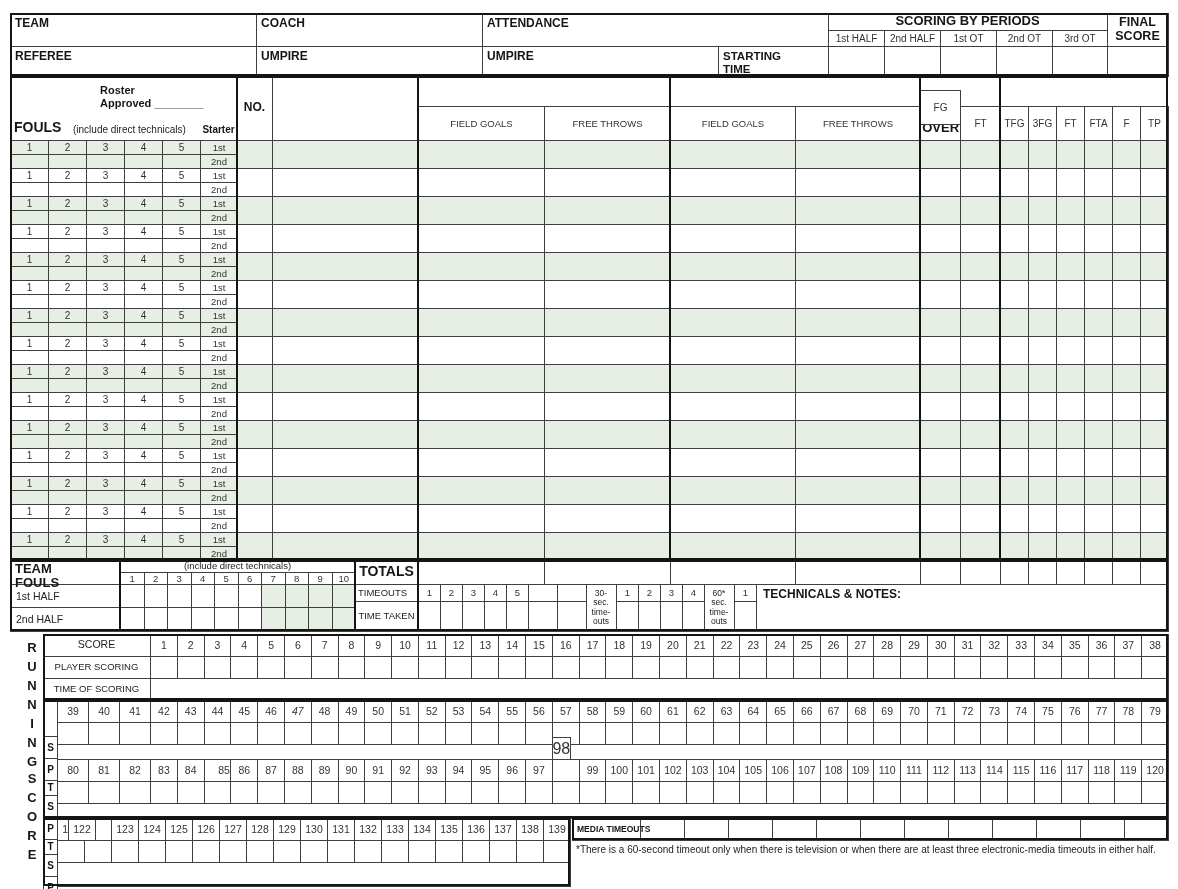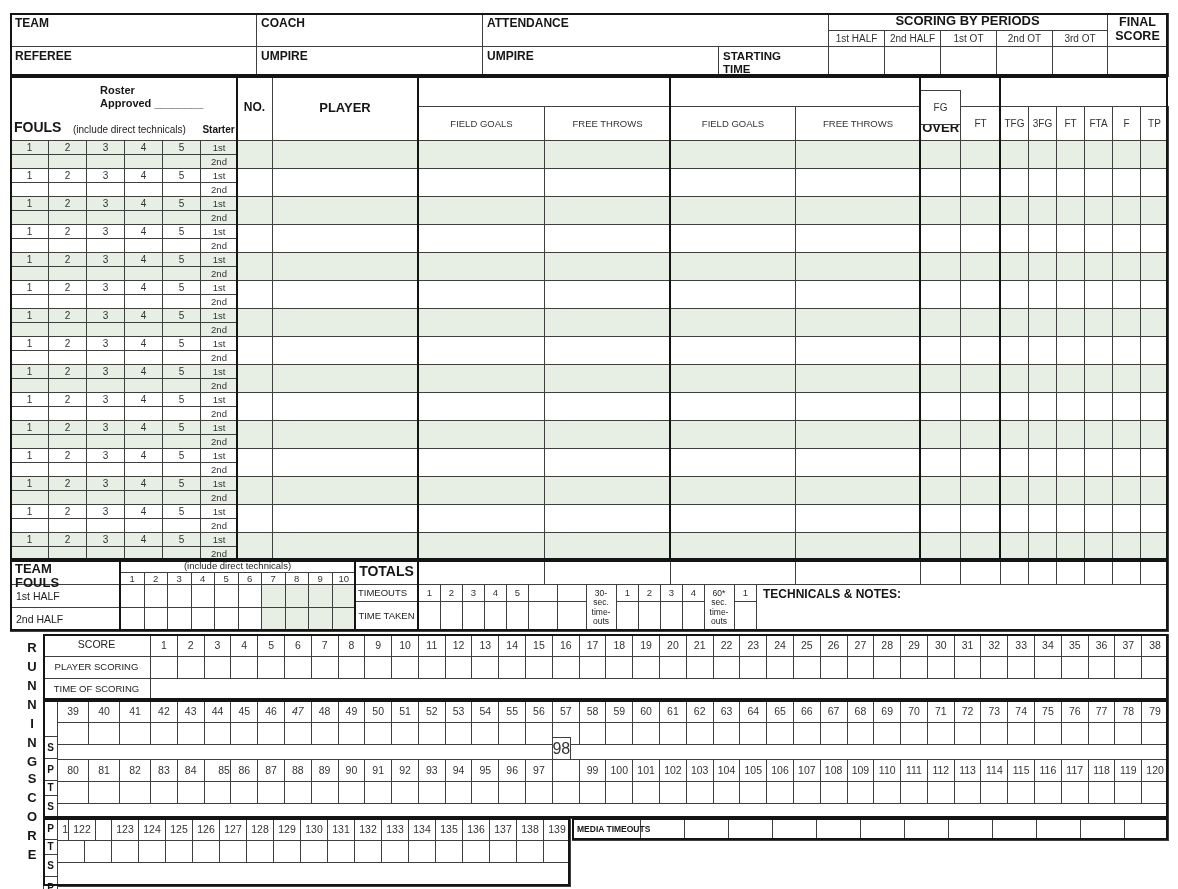--- a/index.html
+++ b/index.html
@@ -31,21 +31,20 @@
   <div class="lbl" style="left: 723px; top: 50px; width: 72px; font-size: 11.5px; z-index: 5;">STARTING TIME</div>
   <div class="lbl c" style="left: 828px; top: 14px; width: 279px; height: 15px; font-size: 13px; z-index: 5;">SCORING BY PERIODS</div>
   <div class="lbl c" style="left: 1108px; top: 14px; width: 59px; height: 31px; font-size: 12.5px; z-index: 5;">FINAL SCORE</div>
 
   <div class="lbl" style="left: 100px; top: 84px; font-size: 11px; z-index: 5;">Roster</div>
   <div class="lbl" style="left: 100px; top: 97px; font-size: 11px; z-index: 5;">Approved ________</div>
   <div class="lbl" style="left: 14px; top: 120px; font-size: 14px; z-index: 5;">FOULS</div>
   <div class="lbl norm" style="left: 73px; top: 124px; font-size: 10px; z-index: 5;">(include direct technicals)</div>
   <div class="lbl c" style="left: 200px; top: 122px; width: 37px; height: 14px; font-size: 10px; z-index: 5;">Starter</div>
   <div class="lbl c" style="left: 237px; top: 76px; width: 35px; height: 64px; font-size: 12px; z-index: 5;">NO.</div>
-  <div class="lbl c" style="left: 272px; top: 76px; width: 146px; height: 64px; font-size: 13px; z-index: 5;">PLAYER</div>
 
   <div class="lbl" style="left: 15px; top: 562px; width: 62px; font-size: 13px; line-height: 1.05; z-index: 5;">TEAM FOULS</div>
   <div class="lbl norm c" style="left: 120px; top: 560px; width: 235px; height: 12px; font-size: 9.5px; z-index: 5;">(include direct technicals)</div>
   <div class="lbl norm" style="left: 16px; top: 591px; font-size: 10.5px; z-index: 5;">1st HALF</div>
   <div class="lbl norm" style="left: 16px; top: 614px; font-size: 10.5px; z-index: 5;">2nd HALF</div>
   <div class="lbl c" style="left: 355px; top: 560px; width: 63px; height: 24px; font-size: 14px; z-index: 5;">TOTALS</div>
   <div class="lbl norm" style="left: 358px; top: 588px; font-size: 9.5px; z-index: 5;">TIMEOUTS</div>
   <div class="lbl norm c" style="left: 355px; top: 604px; width: 63px; height: 24px; font-size: 9.5px; z-index: 5;">TIME TAKEN</div>
   <div class="lbl norm c pre" style="left: 586px; top: 586px; width: 30px; height: 43px; font-size: 8.5px; z-index: 5;">30-
 sec.
@@ -54,20 +53,21 @@
   <div class="lbl norm c pre" style="left: 704px; top: 586px; width: 30px; height: 43px; font-size: 8.5px; z-index: 5;">60*
 sec.
 time-
 outs</div>
   <div class="lbl" style="left: 763px; top: 588px; font-size: 12px; z-index: 5;">TECHNICALS &amp; NOTES:</div>
 
   <div class="lbl norm c" style="left: 43px; top: 634px; width: 107px; height: 22px; font-size: 10.5px; z-index: 5;">SCORE</div>
   <div class="lbl norm c" style="left: 43px; top: 656px; width: 107px; height: 22px; font-size: 9.5px; z-index: 5;">PLAYER SCORING</div>
   <div class="lbl norm c" style="left: 43px; top: 678px; width: 107px; height: 22px; font-size: 9.5px; z-index: 5;">TIME OF SCORING</div>
   <div class="lbl" style="left: 577px; top: 825px; font-size: 8.5px; z-index: 5;">MEDIA TIMEOUTS</div>
+  <div class="lbl norm" style="left: 576px; top: 844px; width: 592px; font-size: 10px; z-index: 5;">*There is a 60-second timeout only when there is television or when there are at least three electronic-media timeouts in either half.</div>
 
   <div id="grid">
       <div class="cell" style="left: 10px; top: 13px; width: 247px; height: 34px;"></div>
       <div class="cell" style="left: 256px; top: 13px; width: 227px; height: 34px;"></div>
       <div class="cell" style="left: 482px; top: 13px; width: 347px; height: 34px;"></div>
       <div class="cell" style="left: 828px; top: 13px; width: 280px; height: 18px;"></div>
       <div class="cell" style="left: 828px; top: 30px; width: 57px; height: 17px; font-size: 10px;">1st HALF</div>
       <div class="cell" style="left: 828px; top: 46px; width: 57px; height: 31px;"></div>
       <div class="cell" style="left: 884px; top: 30px; width: 57px; height: 17px; font-size: 10px;">2nd HALF</div>
       <div class="cell" style="left: 884px; top: 46px; width: 57px; height: 31px;"></div>

